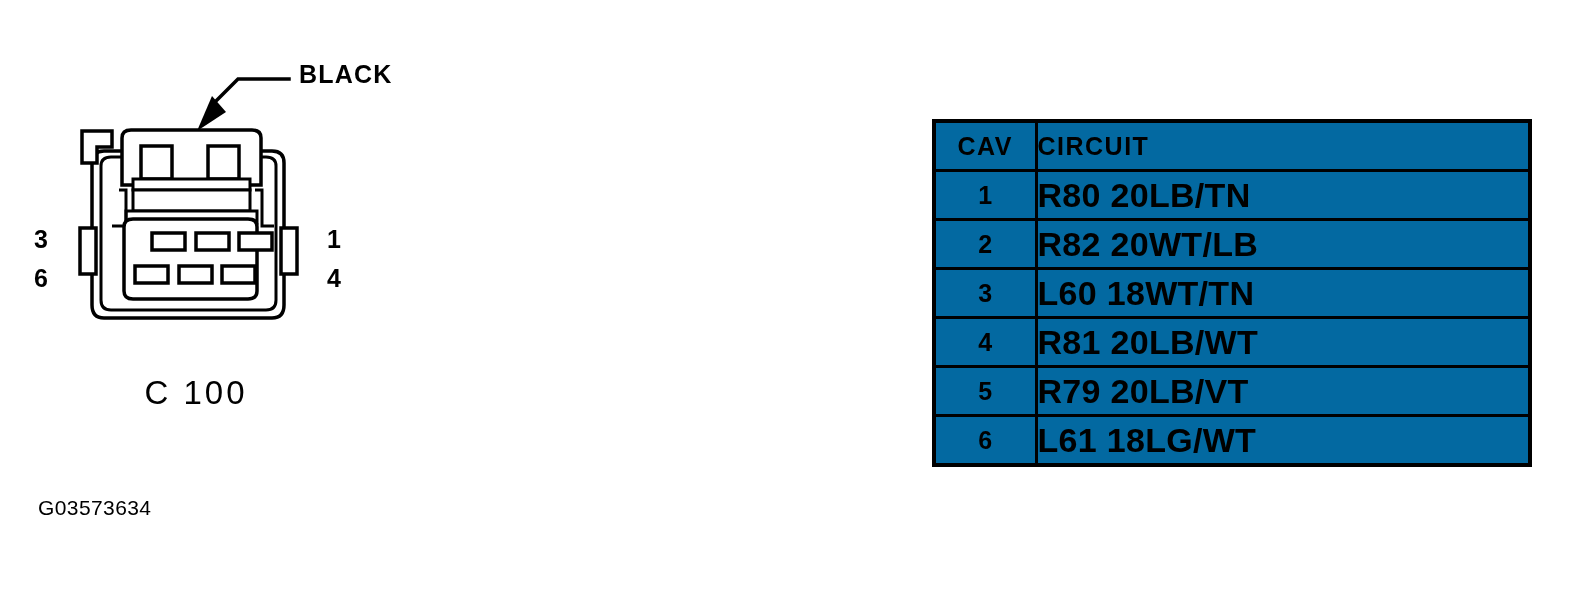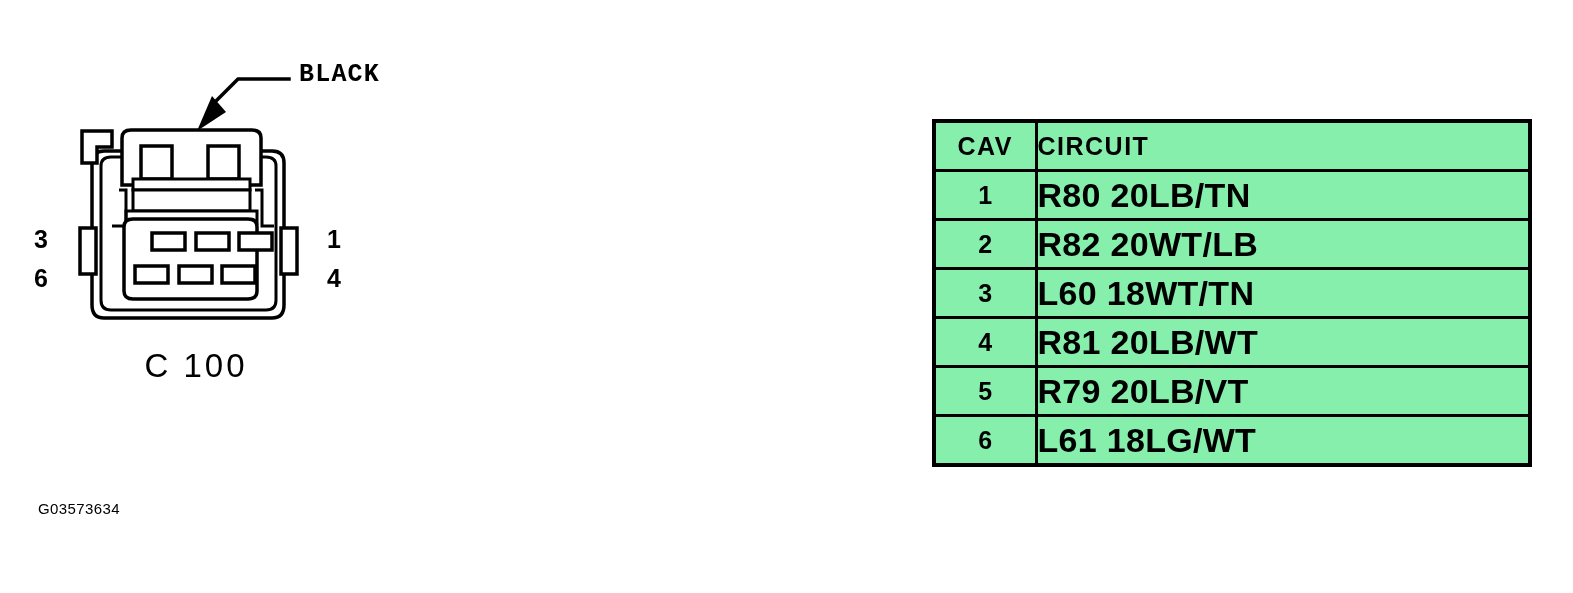--- a/index.html
+++ b/index.html
@@ -38,62 +38,61 @@
   }
 
   
   #black-label {
     left: 299px;
     top: 74px;
     font-size: 25px;
     font-weight: bold;
     letter-spacing: 1.2px;
     transform: translateY(-50%);
-    font-family: Liberation Mono, monospace;
   }
 
   
   .pin-num {
     font-size: 25px;
     font-weight: bold;
     transform: translate(-50%, -50%);
   }
   #pin-3 { left: 41px;  top: 239px; }
   #pin-6 { left: 41px;  top: 278px; }
   #pin-1 { left: 334px; top: 239px; }
   #pin-4 { left: 334px; top: 278px; }
 
   
   #connector-name {
     left: 196px;
-    top: 366px;
+    top: 393px;
     font-size: 33px;
     letter-spacing: 3px;
     transform: translate(-50%, -50%);
   }
 
   
   #figure-ref {
     left: 38px;
     top: 508px;
-    font-size: 15px;
+    font-size: 21px;
     letter-spacing: 0.4px;
     transform: translateY(-50%);
   }
 
   
   #cav-table {
     position: absolute;
     left: 932px;
     top: 119px;
     width: 600px;
     border-collapse: collapse;
     table-layout: fixed;
     border: 4px solid #000;
-    background: #86efac;
+    background: #0369a1;
   }
   #cav-table col.col-cav { width: 102px; }
   #cav-table th, #cav-table td {
     border: 3px solid #000;
     padding: 0;
     height: 46px;
     vertical-align: middle;
     font-weight: bold;
     color: #000;
   }

